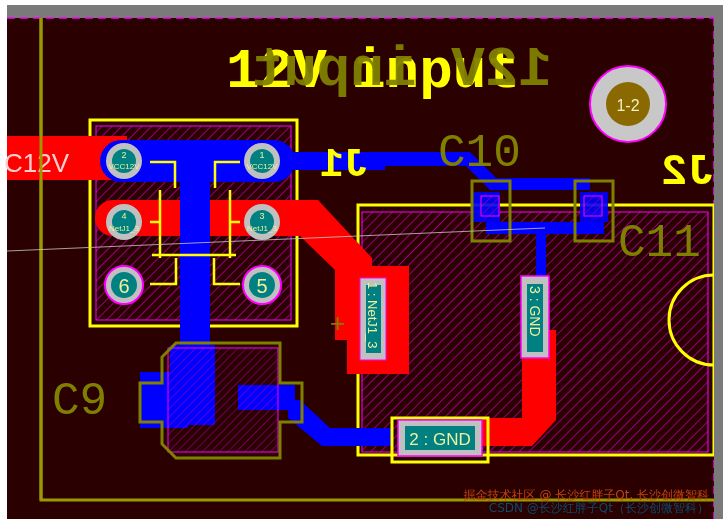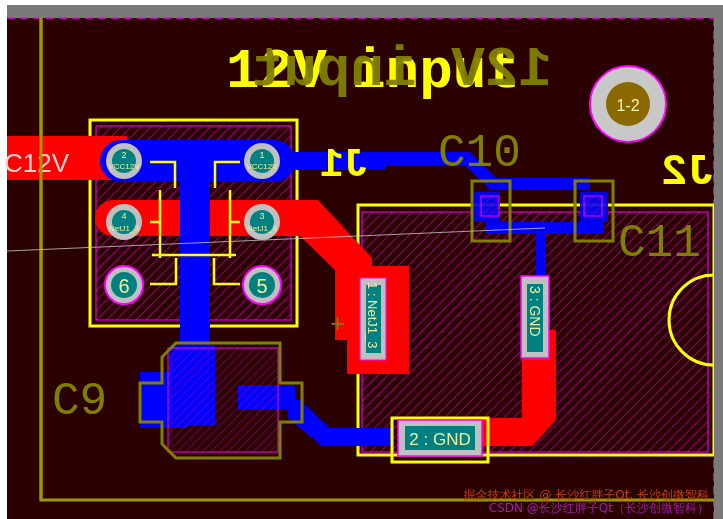--- a/index.html
+++ b/index.html
@@ -1,21 +1,21 @@
 <!DOCTYPE html>
 <html><head>
 <meta charset="utf-8">
 <style>
   html, body { margin:0; padding:0; background:#ffffff; }
   body { width:723px; height:519px; overflow:hidden; position:relative; font-family:"Liberation Sans", sans-serif; }
   #canvas { position:absolute; left:0; top:0; width:723px; height:519px; }
   .mono { font-family:"Liberation Mono", monospace; }
   .watermark { position:absolute; right:14px; font-family:"DejaVu Sans", sans-serif; white-space:nowrap; pointer-events:none; }
   .wm1 { top:487px; font-size:12px; color:#c2410c; }
-  .wm2 { top:500px; font-size:12px; color:#a21caf; }
+  .wm2 { top:500px; font-size:12px; color:#0c4a6e; }
 </style>
 </head>
 <body>
 
 <svg id="canvas" width="723" height="519" viewBox="0 0 723 519" xmlns="http://www.w3.org/2000/svg">
   <defs>
     <pattern id="hatch" patternUnits="userSpaceOnUse" width="7" height="7" patternTransform="rotate(45)">
       <line x1="0" y1="0" x2="0" y2="7" stroke="#ff00ff" stroke-width="1"></line>
     </pattern>
     <pattern id="hatchDark" patternUnits="userSpaceOnUse" width="6" height="6" patternTransform="rotate(45)">

